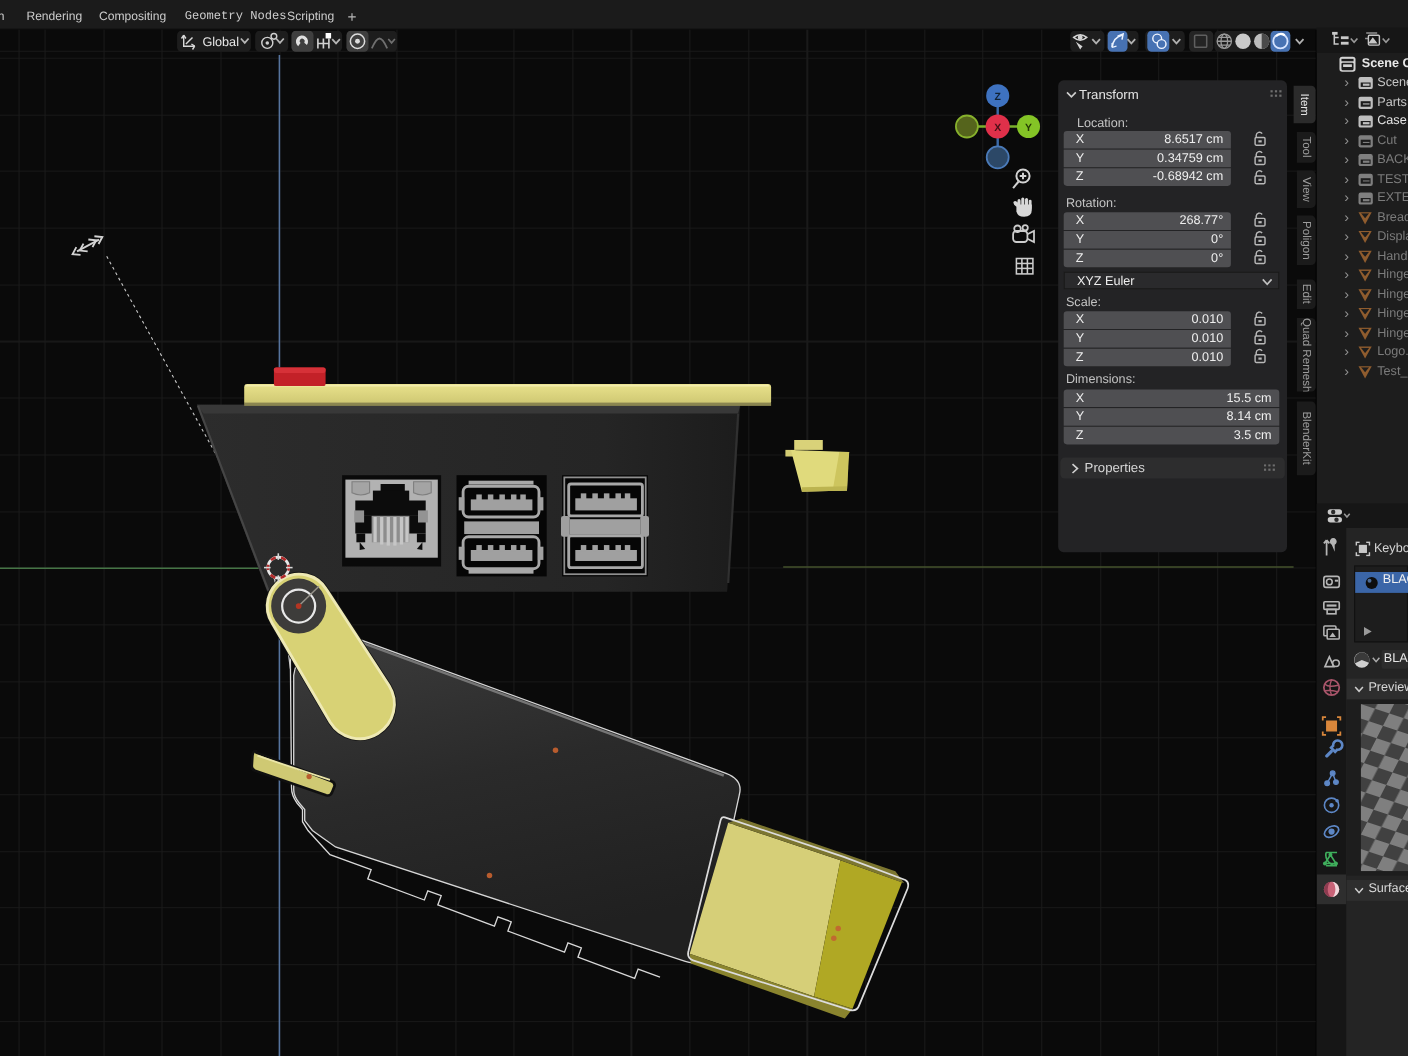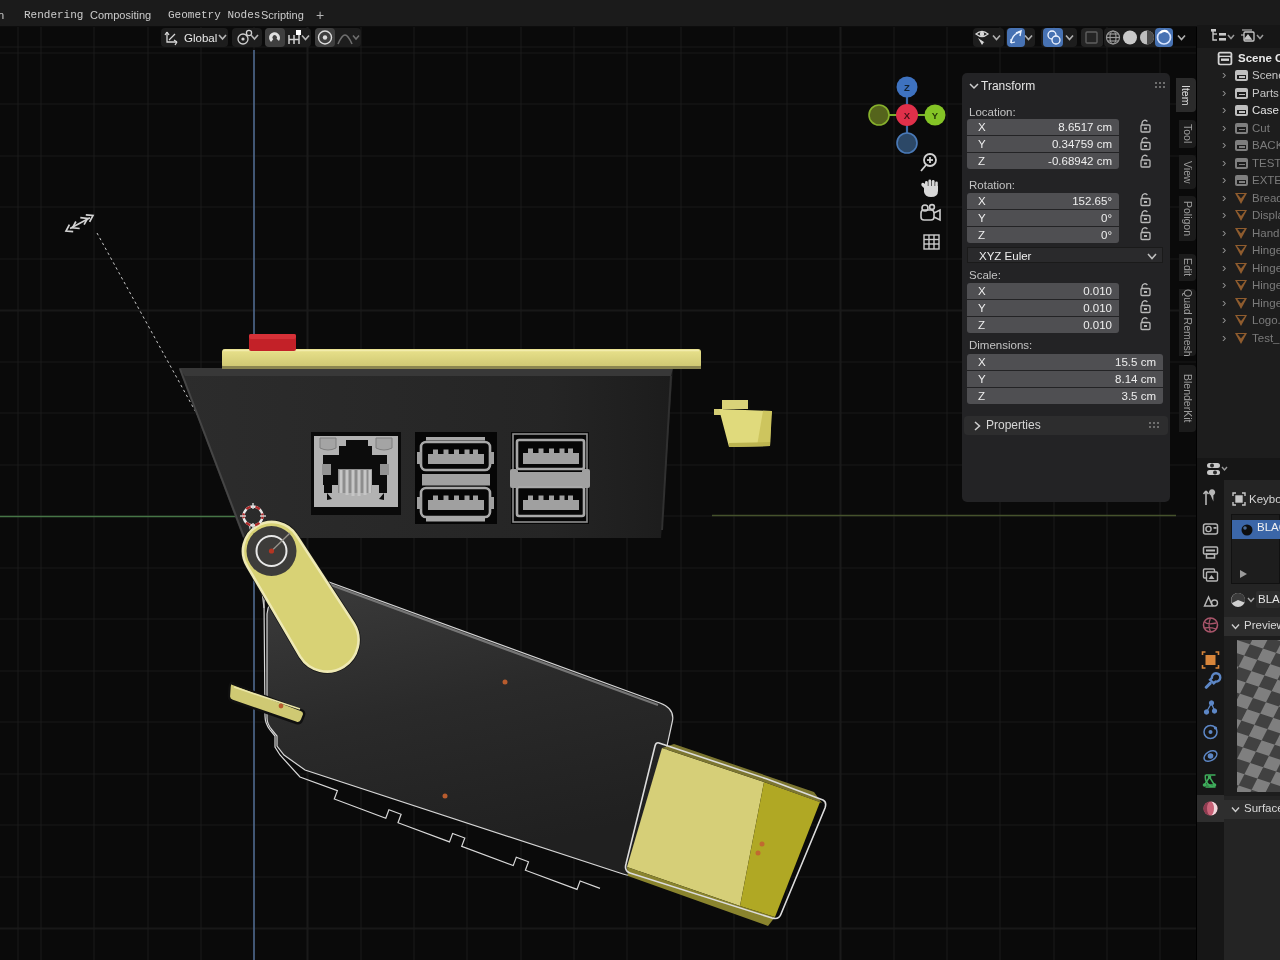--- a/index.html
+++ b/index.html
@@ -39,21 +39,21 @@
 #props { position:absolute; left:1197px; top:458px; width:83px; height:502px; background:#232323; }
 #props .phdr { position:absolute; left:0; top:0; width:83px; height:22px; background:#161616; }
 #ptabs { position:absolute; left:0; top:22px; width:27px; height:480px; background:#161616; }
 #pcontent { position:absolute; left:27px; top:22px; width:56px; height:480px; background:#242424; font-size:11.5px; color:#cccccc; overflow:hidden; }
 .pc { position:absolute; white-space:nowrap; }
 </style>
 </head>
 <body>
 <div id="topbar">
   <span class="mi" style="left:-2px;">n</span>
-  <span class="mi" style="left:24px;font-family:Liberation Mono, monospace;">Rendering</span>
+  <span class="mi" style="left:24px;">Rendering</span>
   <span class="mi" style="left:90px;">Compositing</span>
   <span class="mi" style="left:168px;font-family:Liberation Mono, monospace;">Geometry Nodes</span>
   <span class="mi" style="left:261px;text-align:right;">Scripting</span>
   <span class="mi" style="left:316px; font-size:14px; color:#b5b5b5;">+</span>
 </div>
 
 <div id="viewport">
 <svg id="scene" width="1196" height="933" viewBox="0 27 1196 933">
   <defs>
     <linearGradient id="lidg" x1="0" y1="0" x2="0" y2="1">
@@ -387,37 +387,37 @@
       <path d="M180,215.5 v-2 a3,3 0 0 1 5.4,-1.5"></path>
       <rect x="182" y="218" width="3" height="2" fill="#b8b8b8" stroke="none"></rect>
       <rect x="179" y="232.5" width="9" height="7" rx="1"></rect>
       <path d="M180,232.5 v-2 a3,3 0 0 1 5.4,-1.5"></path>
       <rect x="182" y="235" width="3" height="2" fill="#b8b8b8" stroke="none"></rect>
       <rect x="179" y="249.5" width="9" height="7" rx="1"></rect>
       <path d="M180,249.5 v-2 a3,3 0 0 1 5.4,-1.5"></path>
       <rect x="182" y="252" width="3" height="2" fill="#b8b8b8" stroke="none"></rect>
     </g>
   </svg>
-  <span class="plabel" style="left:7px;top:33px;">Location:</span>
+  <span class="plabel" style="left:17px;top:33px;">Location:</span>
   <div class="fld" style="top:46px;border-radius:3px 3px 0 0;">
         <span class="l">X</span>
         <span class="v">8.6517 cm</span>
       </div>
   <div class="fld" style="top:63px;">
         <span class="l">Y</span>
         <span class="v">0.34759 cm</span>
       </div>
   <div class="fld" style="top:80px;border-radius:0 0 3px 3px;">
         <span class="l">Z</span>
         <span class="v">-0.68942 cm</span>
       </div>
   <span class="plabel" style="left:7px;top:106px;">Rotation:</span>
   <div class="fld" style="top:119.5px;border-radius:3px 3px 0 0;">
         <span class="l">X</span>
-        <span class="v">152.65°</span>
+        <span class="v">268.77°</span>
       </div>
   <div class="fld" style="top:136.5px;">
         <span class="l">Y</span>
         <span class="v">0°</span>
       </div>
   <div class="fld" style="top:153.5px;border-radius:0 0 3px 3px;">
         <span class="l">Z</span>
         <span class="v">0°</span>
       </div>
   <div class="fld fldw" style="top:173.5px;background:#2a2a2c;border:1px solid #1a1a1a;">

